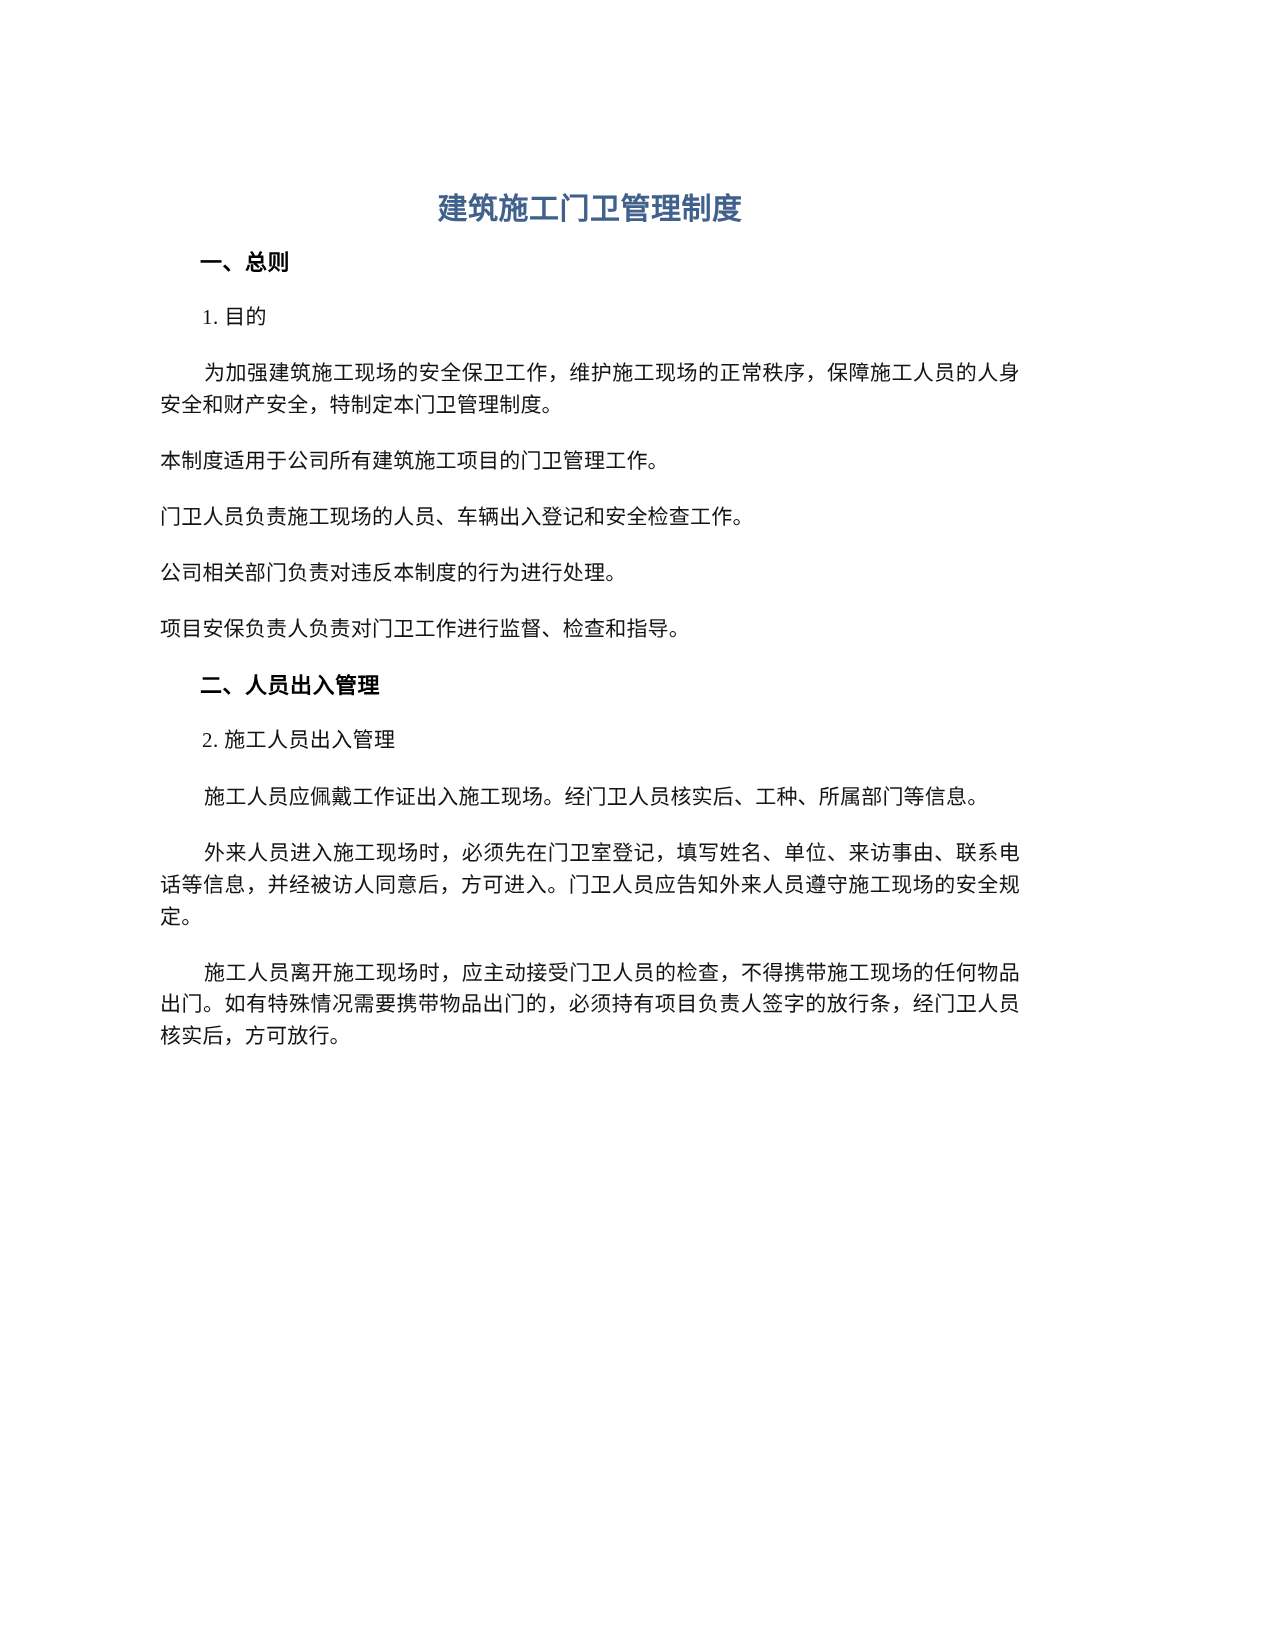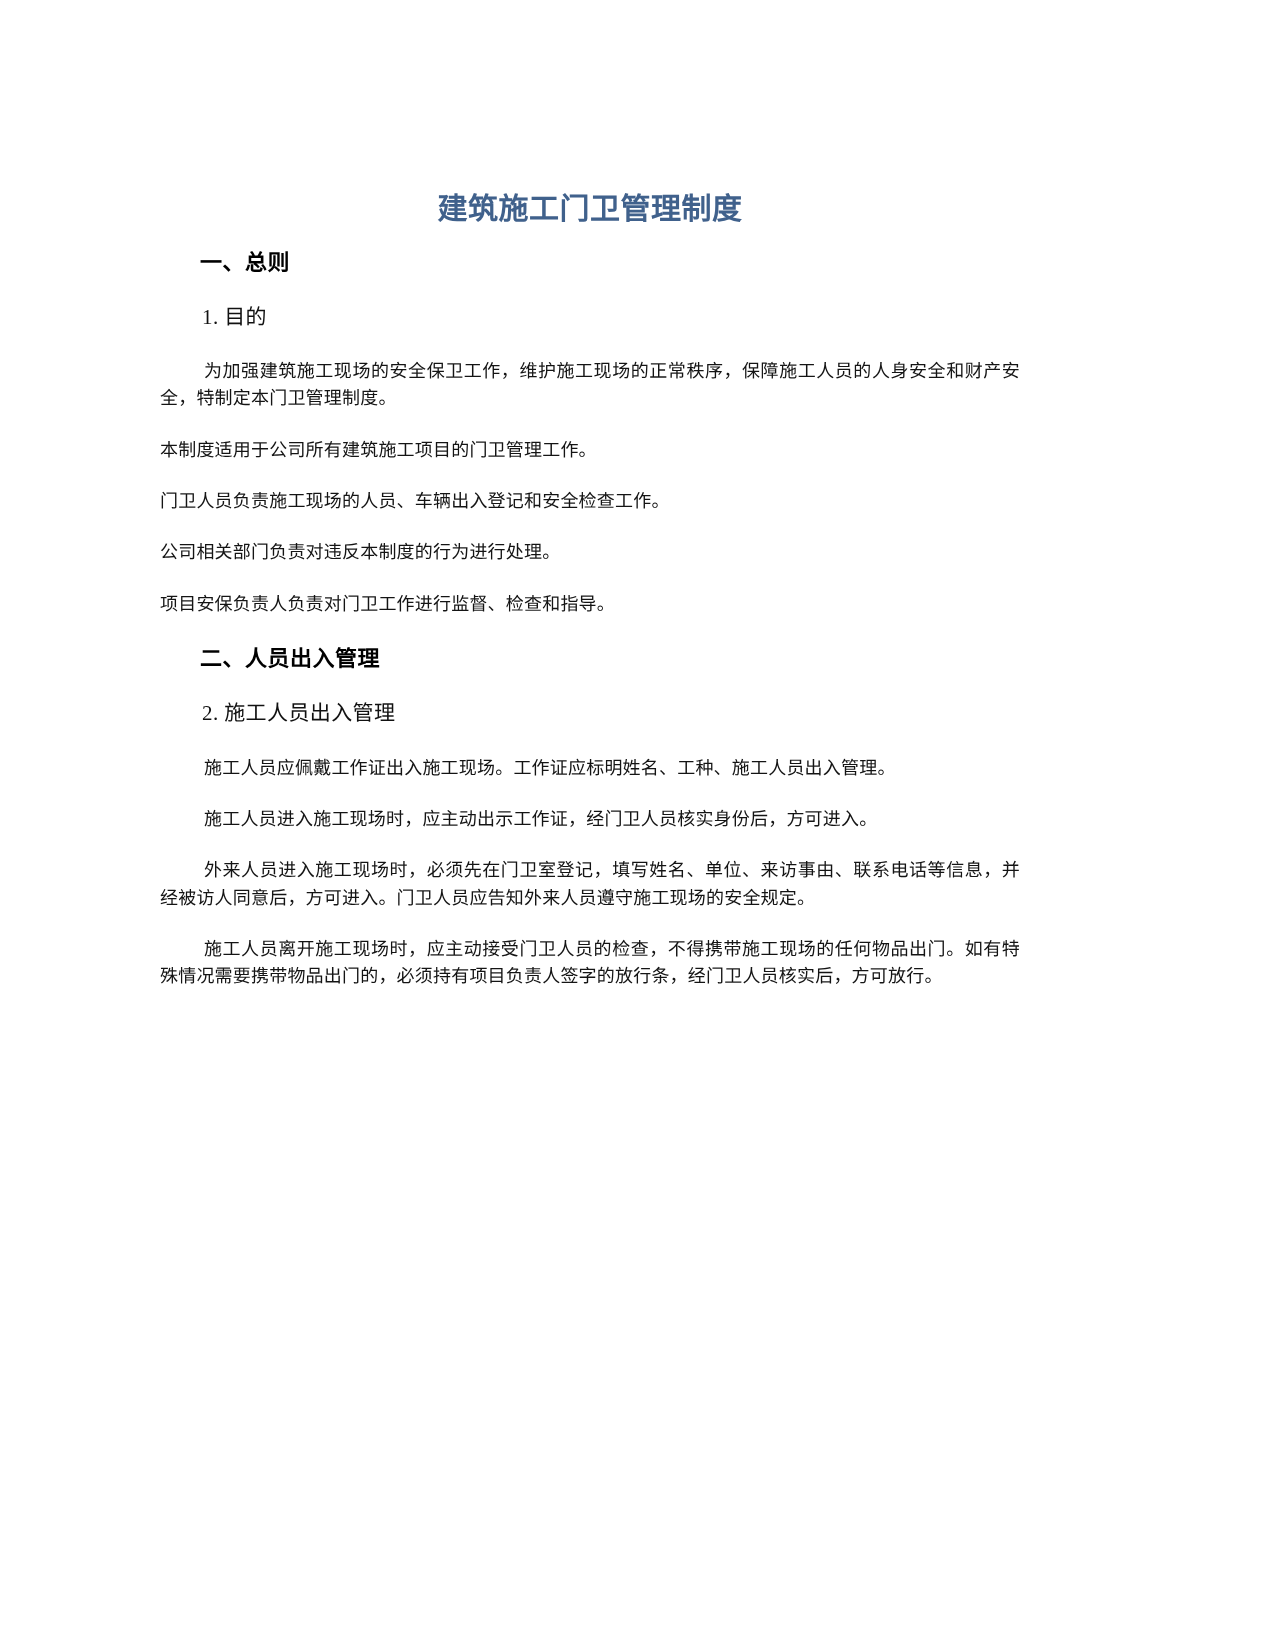--- a/index.html
+++ b/index.html
@@ -58,22 +58,22 @@
     font-size: 21px;
     line-height: 1.5;
     color: #111111;
     margin: 0;
     padding: 13px 0 13px 0;
     text-indent: 42px;
     letter-spacing: 0.4px;
   }
   
   .body-para {
-    font-family: Liberation Sans, sans-serif;
-    font-size: 18px;
+    font-family: Liberation Serif, serif;
+    font-size: 21px;
     line-height: 1.52;
     color: #141414;
     margin: 0;
     padding: 12px 0 12px 0;
     text-indent: 44px;
     text-align: justify;
     text-justify: inter-character;
     letter-spacing: 0.2px;
     word-break: break-all;
   }
@@ -92,20 +92,19 @@
     <div id="blocks-container">
         <p class="section-heading">一、总则</p>
         <p class="sub-heading">1. 目的</p>
         <p class="body-para">为加强建筑施工现场的安全保卫工作，维护施工现场的正常秩序，保障施工人员的人身安全和财产安全，特制定本门卫管理制度。</p>
         <p class="body-para no-indent">本制度适用于公司所有建筑施工项目的门卫管理工作。</p>
         <p class="body-para no-indent">门卫人员负责施工现场的人员、车辆出入登记和安全检查工作。</p>
         <p class="body-para no-indent">公司相关部门负责对违反本制度的行为进行处理。</p>
         <p class="body-para no-indent">项目安保负责人负责对门卫工作进行监督、检查和指导。</p>
         <p class="section-heading">二、人员出入管理</p>
         <p class="sub-heading">2. 施工人员出入管理</p>
-        <p class="body-para">施工人员应佩戴工作证出入施工现场。工作证应标明姓名、工种、施工人员出入管理。</p>
-        <p class="body-para">施工人员进入施工现场时，应主动出示工作证，经门卫人员核实身份后，方可进入。</p>
+        <p class="body-para">施工人员应佩戴工作证出入施工现场。经门卫人员核实后、工种、所属部门等信息。</p>
         <p class="body-para">外来人员进入施工现场时，必须先在门卫室登记，填写姓名、单位、来访事由、联系电话等信息，并经被访人同意后，方可进入。门卫人员应告知外来人员遵守施工现场的安全规定。</p>
         <p class="body-para">施工人员离开施工现场时，应主动接受门卫人员的检查，不得携带施工现场的任何物品出门。如有特殊情况需要携带物品出门的，必须持有项目负责人签字的放行条，经门卫人员核实后，方可放行。</p>
       </div>
 
   </div>
 </div>
 
 </body></html>

